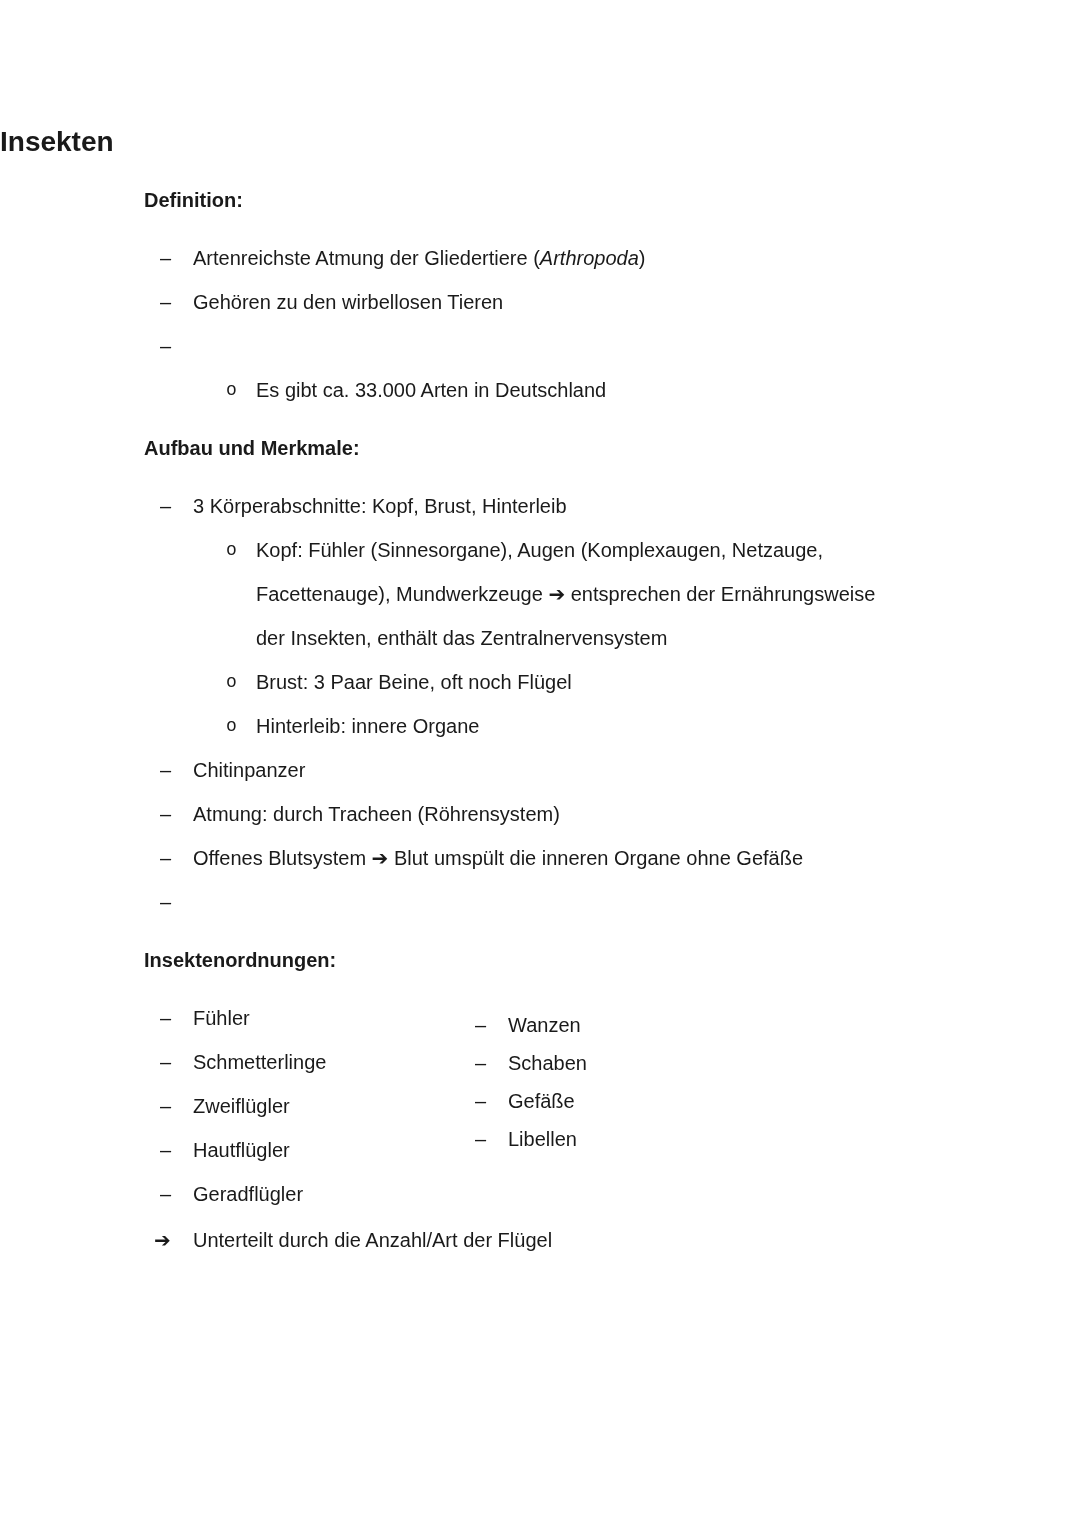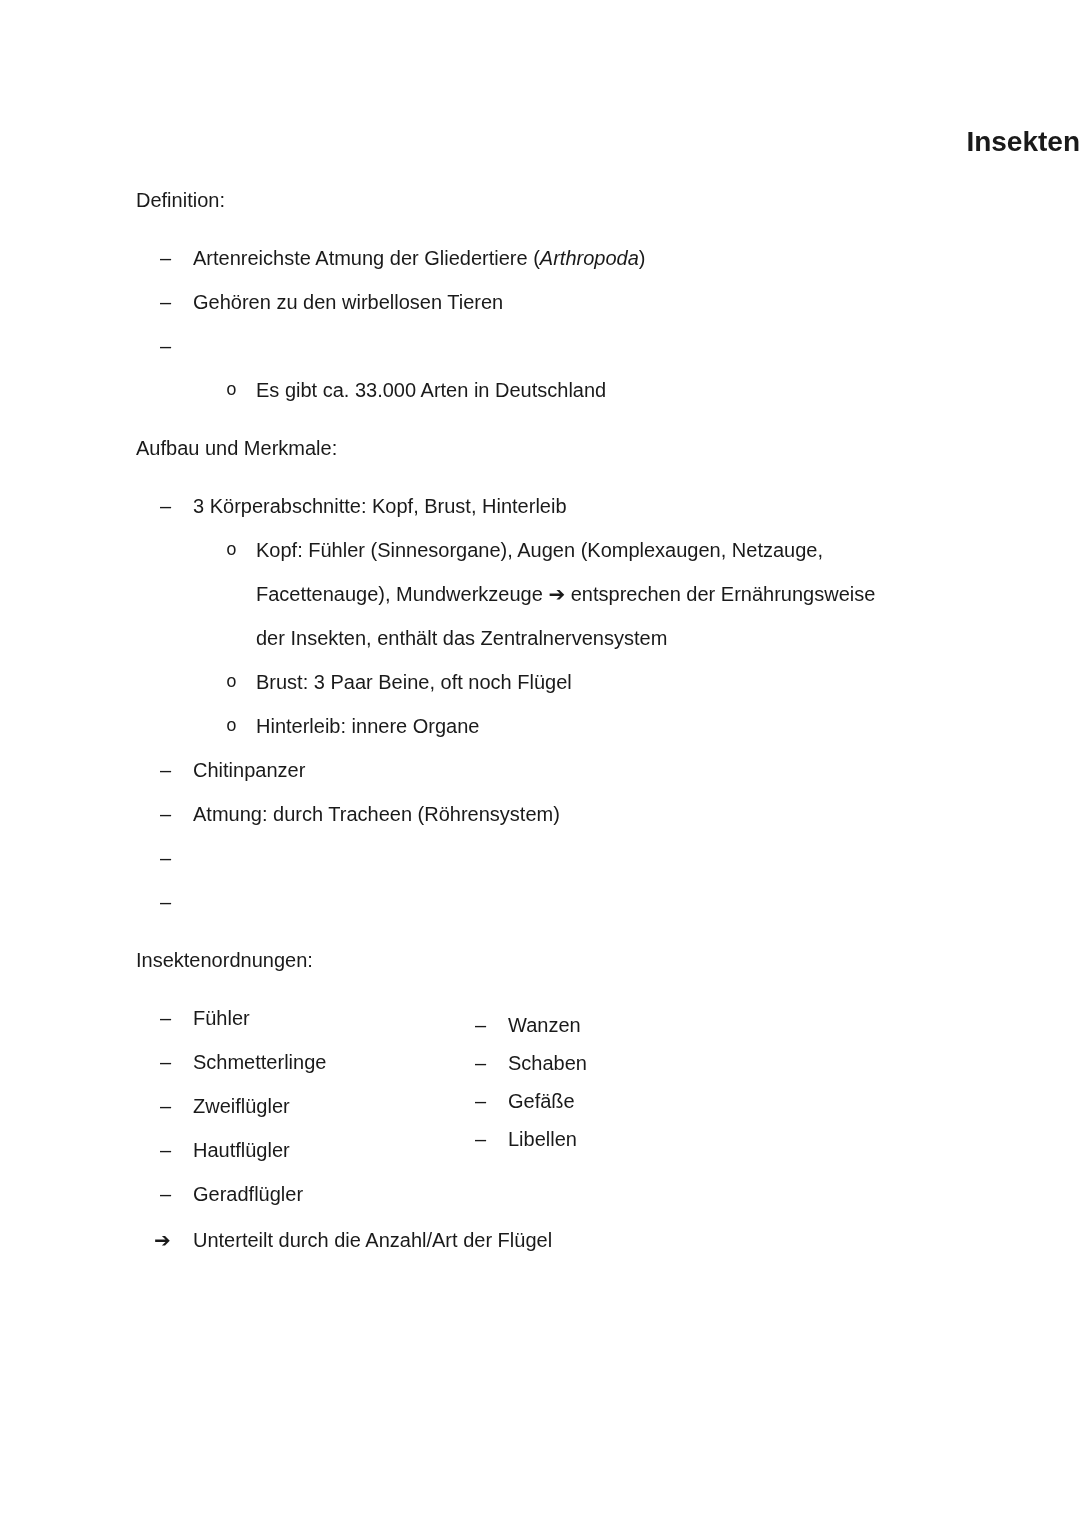--- a/index.html
+++ b/index.html
@@ -12,32 +12,32 @@
     width: 1080px;
     height: 1528px;
     background: #ffffff;
     font-family: "Liberation Sans", "DejaVu Sans", sans-serif;
     font-size: 20px;
     color: #1a1a1a;
     overflow: hidden;
   }
   .title {
     padding-top: 120px;
-    text-align: right;
+    text-align: left;
     font-size: 28px;
     font-weight: bold;
     line-height: 44px;
   }
   .content {
     margin: 0 90px 0 128px;
   }
   .heading {
-    font-weight: normal;
+    font-weight: bold;
     line-height: 44px;
-    margin: 14px 8px;
+    margin: 14px 16px;
   }
   .li {
     display: flex;
     line-height: 44px;
   }
   .li .mk {
     flex: none;
     width: 33px;
     margin-left: 32px;
   }
@@ -127,20 +127,21 @@
       <div class="li l1">
         <span class="mk">–</span>
         <span class="tx">Chitinpanzer</span>
       </div>
       <div class="li l1">
         <span class="mk">–</span>
         <span class="tx">Atmung: durch Tracheen (Röhrensystem)</span>
       </div>
       <div class="li l1">
         <span class="mk">–</span>
+        <span class="tx">Offenes Blutsystem ➔ Blut umspült die inneren Organe ohne Gefäße</span>
       </div>
       <div class="li l1">
         <span class="mk">–</span>
       </div>
     </div>
 
     <div class="heading">Insektenordnungen:</div>
     <div class="cols">
       <div class="col-left">
         <div class="li l1">

